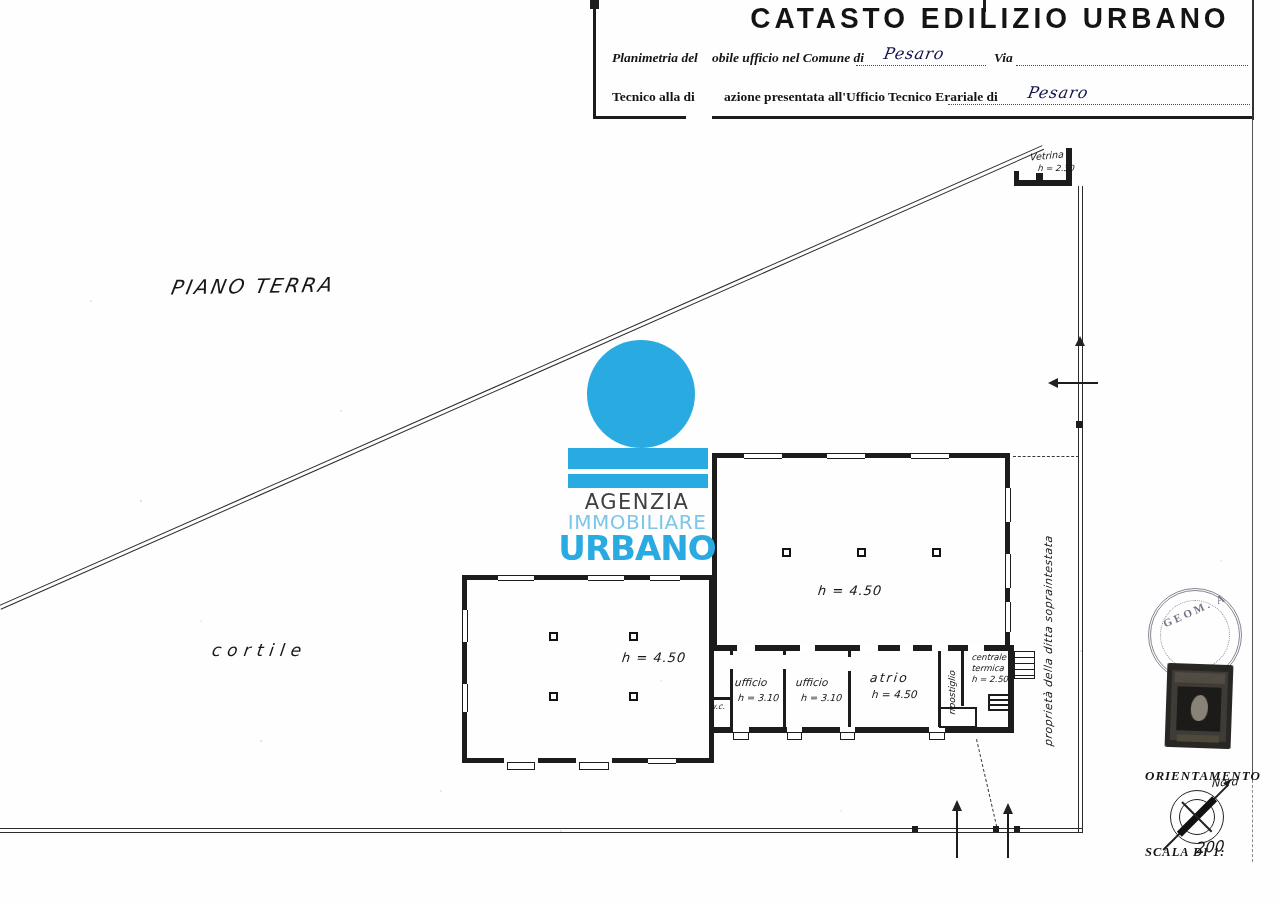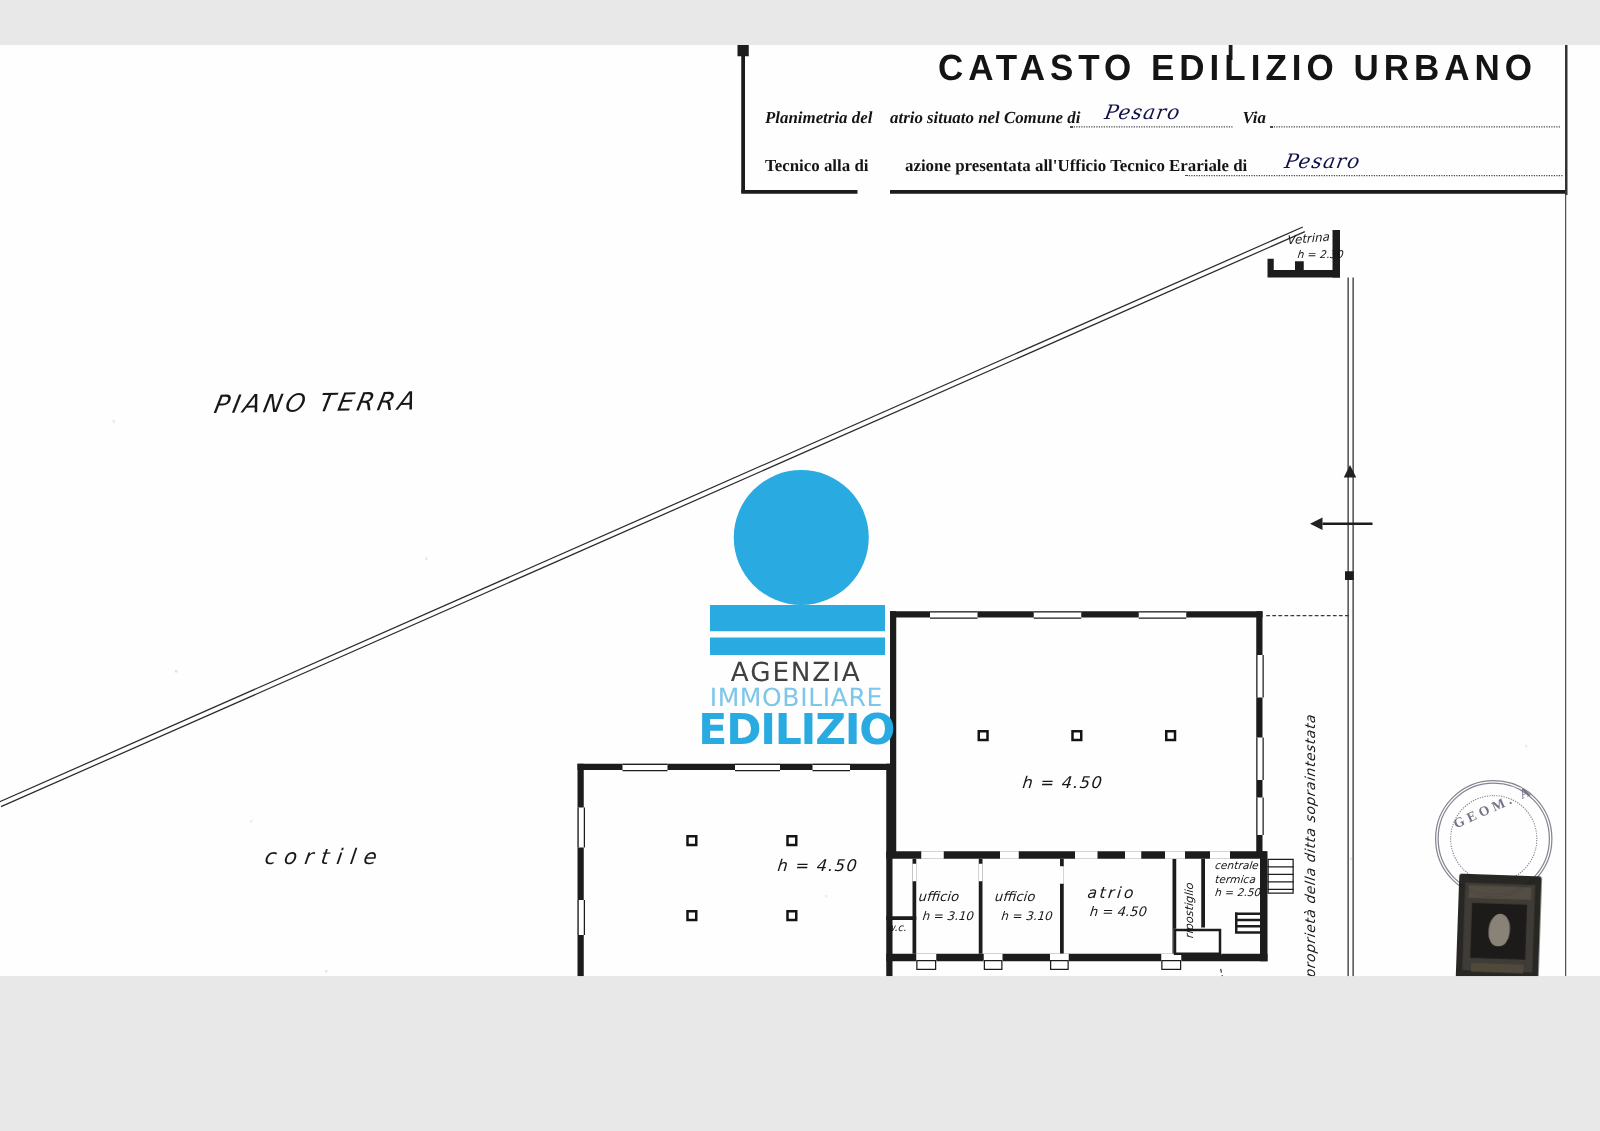--- a/index.html
+++ b/index.html
@@ -1,17 +1,17 @@
 <!DOCTYPE html>
 <html><head>
 <meta charset="utf-8">
 <style>
   html,body{margin:0;padding:0;background:#e8e8e8;}
-  #page{position:relative;width:1280px;height:745px;background:#fefefe;overflow:hidden;
-        font-family:"Liberation Serif",serif;color:#161616;margin-top:36px;}
+  #page{position:relative;width:1280px;height:905px;background:#fefefe;overflow:hidden;
+        font-family:"Liberation Serif",serif;color:#161616;}
   .abs{position:absolute;}
   .ink{position:absolute;background:#1c1c1c;}
   .wall{position:absolute;background:#1c1c1c;z-index:3;}
   .gap{position:absolute;background:#ffffff;z-index:4;}
   .win-h{position:absolute;height:6px;background:#fff;border-top:1.2px solid #1c1c1c;border-bottom:1.2px solid #1c1c1c;box-sizing:border-box;z-index:4;}
   .win-v{position:absolute;width:6px;background:#fff;border-left:1.2px solid #1c1c1c;border-right:1.2px solid #1c1c1c;box-sizing:border-box;z-index:4;}
   .threshold{position:absolute;border:1.2px solid #1c1c1c;background:#fff;box-sizing:border-box;z-index:4;}
   .pillar{position:absolute;width:9px;height:9px;border:2.2px solid #141414;background:#fff;box-sizing:border-box;z-index:3;}
   .dline-h{position:absolute;height:5px;border-top:1.3px solid #2b2b2b;border-bottom:1.3px solid #2b2b2b;box-sizing:border-box;z-index:1;}
   .dline-v{position:absolute;width:5px;border-left:1.3px solid #2b2b2b;border-right:1.3px solid #2b2b2b;box-sizing:border-box;z-index:1;}
@@ -62,21 +62,21 @@
   <div class="ink" style="left:593px;top:116px;width:660px;height:2.5px;z-index:2;"></div>
   <div class="ink" style="left:1252px;top:0;width:2px;height:120px;background:#333;z-index:2;"></div>
   <div class="abs" style="left:1252px;top:120px;width:0;height:660px;border-left:1.5px solid #555;z-index:1;"></div>
   <div class="abs" style="left:1252px;top:780px;width:0;height:82px;border-left:1.5px dashed #888;z-index:1;"></div>
   <div class="abs" style="left:686px;top:108px;width:26px;height:14px;background:#fefefe;z-index:3;"></div>
 
   <div class="serif" style="left:730px;top:3px;width:520px;text-align:center;font-family:'Liberation Sans',sans-serif;
               font-weight:700;font-size:28px;letter-spacing:4px;transform:scaleY(1.04);">CATASTO EDILIZIO URBANO</div>
 
   <div class="serif" style="left:612px;top:50px;font-size:13.5px;font-style:italic;">Planimetria del</div>
-  <div class="serif" style="left:712px;top:50px;font-size:13.5px;font-style:italic;">atrio situato nel Comune di</div>
+  <div class="serif" style="left:712px;top:50px;font-size:13.5px;font-style:italic;">obile ufficio nel Comune di</div>
   <div class="dotfill" style="left:856px;top:65px;width:130px;"></div>
   <div class="hand-c" style="left:884px;top:44px;font-size:16px;letter-spacing:1px;">Pesaro</div>
   <div class="serif" style="left:994px;top:50px;font-size:13.5px;font-style:italic;">Via</div>
   <div class="dotfill" style="left:1016px;top:65px;width:232px;"></div>
 
   <div class="serif" style="left:612px;top:89px;font-size:13.5px;">Tecnico alla di</div>
   <div class="serif" style="left:724px;top:89px;font-size:13.5px;">azione presentata all'Ufficio Tecnico Erariale di</div>
   <div class="dotfill" style="left:948px;top:104px;width:302px;"></div>
   <div class="hand-c" style="left:1028px;top:83px;font-size:16px;letter-spacing:1px;">Pesaro</div>
 
@@ -192,21 +192,21 @@
     <div class="abs" style="left:11px;top:23px;width:44px;height:44px;background:#141210;"></div>
     <div class="abs" style="left:25px;top:31px;width:17px;height:26px;background:#857d72;border-radius:50% 50% 45% 45%;transform:rotate(4deg);"></div>
     <div class="abs" style="left:12px;top:71px;width:42px;height:7px;background:#474234;"></div>
   </div>
 
   <div class="wm circle wm-shape" style="left:587px;top:340px;width:108px;height:108px;background:#29abe2;"></div>
   <div class="wm wm-shape" style="left:568px;top:448px;width:140px;height:21px;background:#29abe2;"></div>
   <div class="wm wm-shape" style="left:568px;top:474px;width:140px;height:14px;background:#29abe2;"></div>
   <div class="wm-txt wm-light" style="top:490px;font-size:21px;letter-spacing:1.5px;color:#404040;">AGENZIA</div>
   <div class="wm-txt wm-light" style="top:510px;font-size:20px;letter-spacing:.5px;color:#7cc5eb;">IMMOBILIARE</div>
-  <div class="wm-txt wm-main" style="top:528px;font-size:34px;font-weight:700;letter-spacing:-1px;color:#29abe2;">EDILIZIO</div>
+  <div class="wm-txt wm-main" style="top:528px;font-size:34px;font-weight:700;letter-spacing:-1px;color:#29abe2;">URBANO</div>
 
   <div class="serif" style="left:1145px;top:768px;font-size:13px;font-weight:700;font-style:italic;letter-spacing:1px;z-index:3;">ORIENTAMENTO</div>
   <div class="circle" style="position:absolute;left:1170px;top:790px;width:54px;height:54px;border:1.6px solid #222;z-index:3;"></div>
   <div class="circle" style="position:absolute;left:1179px;top:799px;width:36px;height:36px;border:1.2px solid #222;z-index:3;"></div>
   <div class="abs" style="left:1163px;top:849px;width:92px;height:1.5px;background:#222;transform:rotate(-45deg);transform-origin:0 50%;z-index:3;"></div>
   <div class="abs" style="left:1172px;top:813px;width:50px;height:7px;background:#111;transform:rotate(-45deg);z-index:4;"></div>
   <div class="abs" style="left:1176px;top:816px;width:42px;height:1.5px;background:#222;transform:rotate(45deg);z-index:4;"></div>
   <div class="tri" style="left:1224px;top:779px;border-left:9px solid #222;border-top:3px solid transparent;border-bottom:3px solid transparent;transform:rotate(-45deg);z-index:4;"></div>
   <div class="hand" style="left:1212px;top:776px;font-size:11px;transform:rotate(-4deg) skewX(-8deg);z-index:4;">Nord</div>
   <div class="serif" style="left:1145px;top:845px;font-size:12.5px;font-weight:700;font-style:italic;letter-spacing:1px;z-index:3;">SCALA DI 1:</div>

